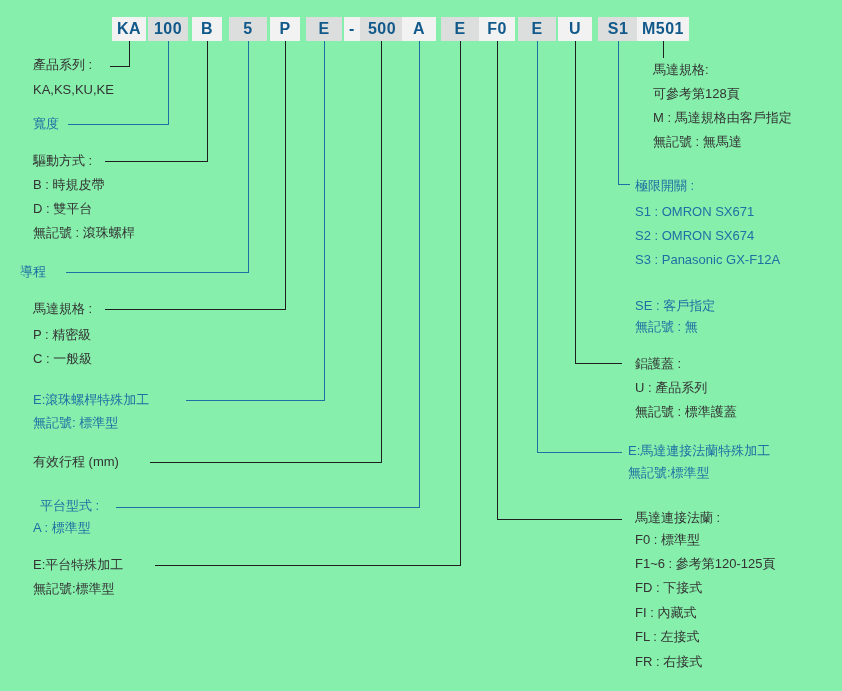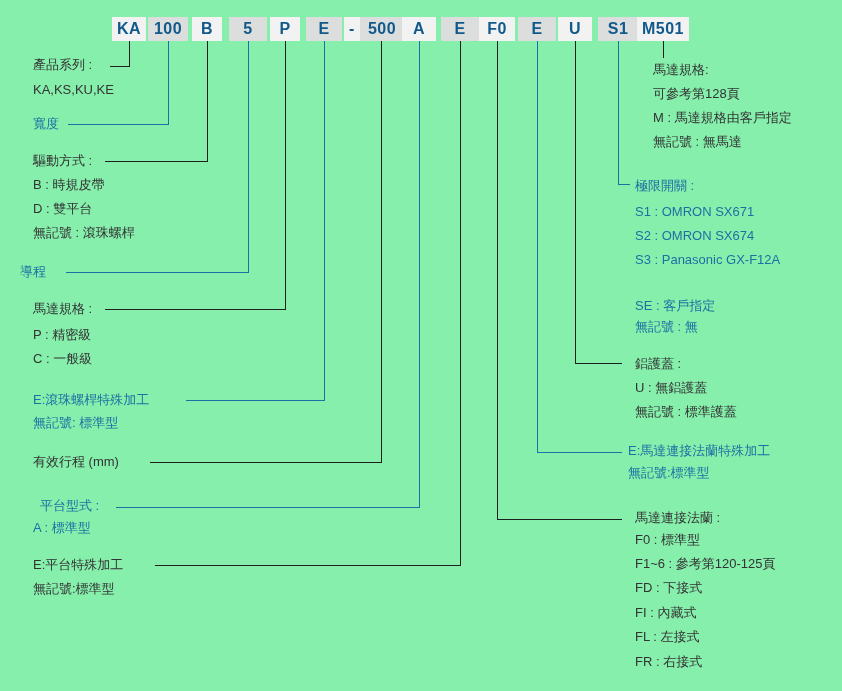--- a/index.html
+++ b/index.html
@@ -109,21 +109,21 @@
   <div class="lbl tk" style="left:653px;top:134px">無記號 : 無馬達</div>
 
   <div class="lbl tb" style="left:635px;top:178px">極限開關 :</div>
   <div class="lbl tb" style="left:635px;top:204px">S1 : OMRON SX671</div>
   <div class="lbl tb" style="left:635px;top:228px">S2 : OMRON SX674</div>
   <div class="lbl tb" style="left:635px;top:252px">S3 : Panasonic GX-F12A</div>
   <div class="lbl tb" style="left:635px;top:298px">SE : 客戶指定</div>
   <div class="lbl tb" style="left:635px;top:319px">無記號 : 無</div>
 
   <div class="lbl tk" style="left:635px;top:356px">鋁護蓋 :</div>
-  <div class="lbl tk" style="left:635px;top:380px">U : 無鋁護蓋</div>
+  <div class="lbl tk" style="left:635px;top:380px">U : 產品系列</div>
   <div class="lbl tk" style="left:635px;top:404px">無記號 : 標準護蓋</div>
 
   <div class="lbl tb" style="left:628px;top:443px">E:馬達連接法蘭特殊加工</div>
   <div class="lbl tb" style="left:628px;top:465px">無記號:標準型</div>
 
   <div class="lbl tk" style="left:635px;top:510px">馬達連接法蘭 :</div>
   <div class="lbl tk" style="left:635px;top:532px">F0 : 標準型</div>
   <div class="lbl tk" style="left:635px;top:556px">F1~6 : 參考第120-125頁</div>
   <div class="lbl tk" style="left:635px;top:580px">FD : 下接式</div>
   <div class="lbl tk" style="left:635px;top:605px">FI : 內藏式</div>

